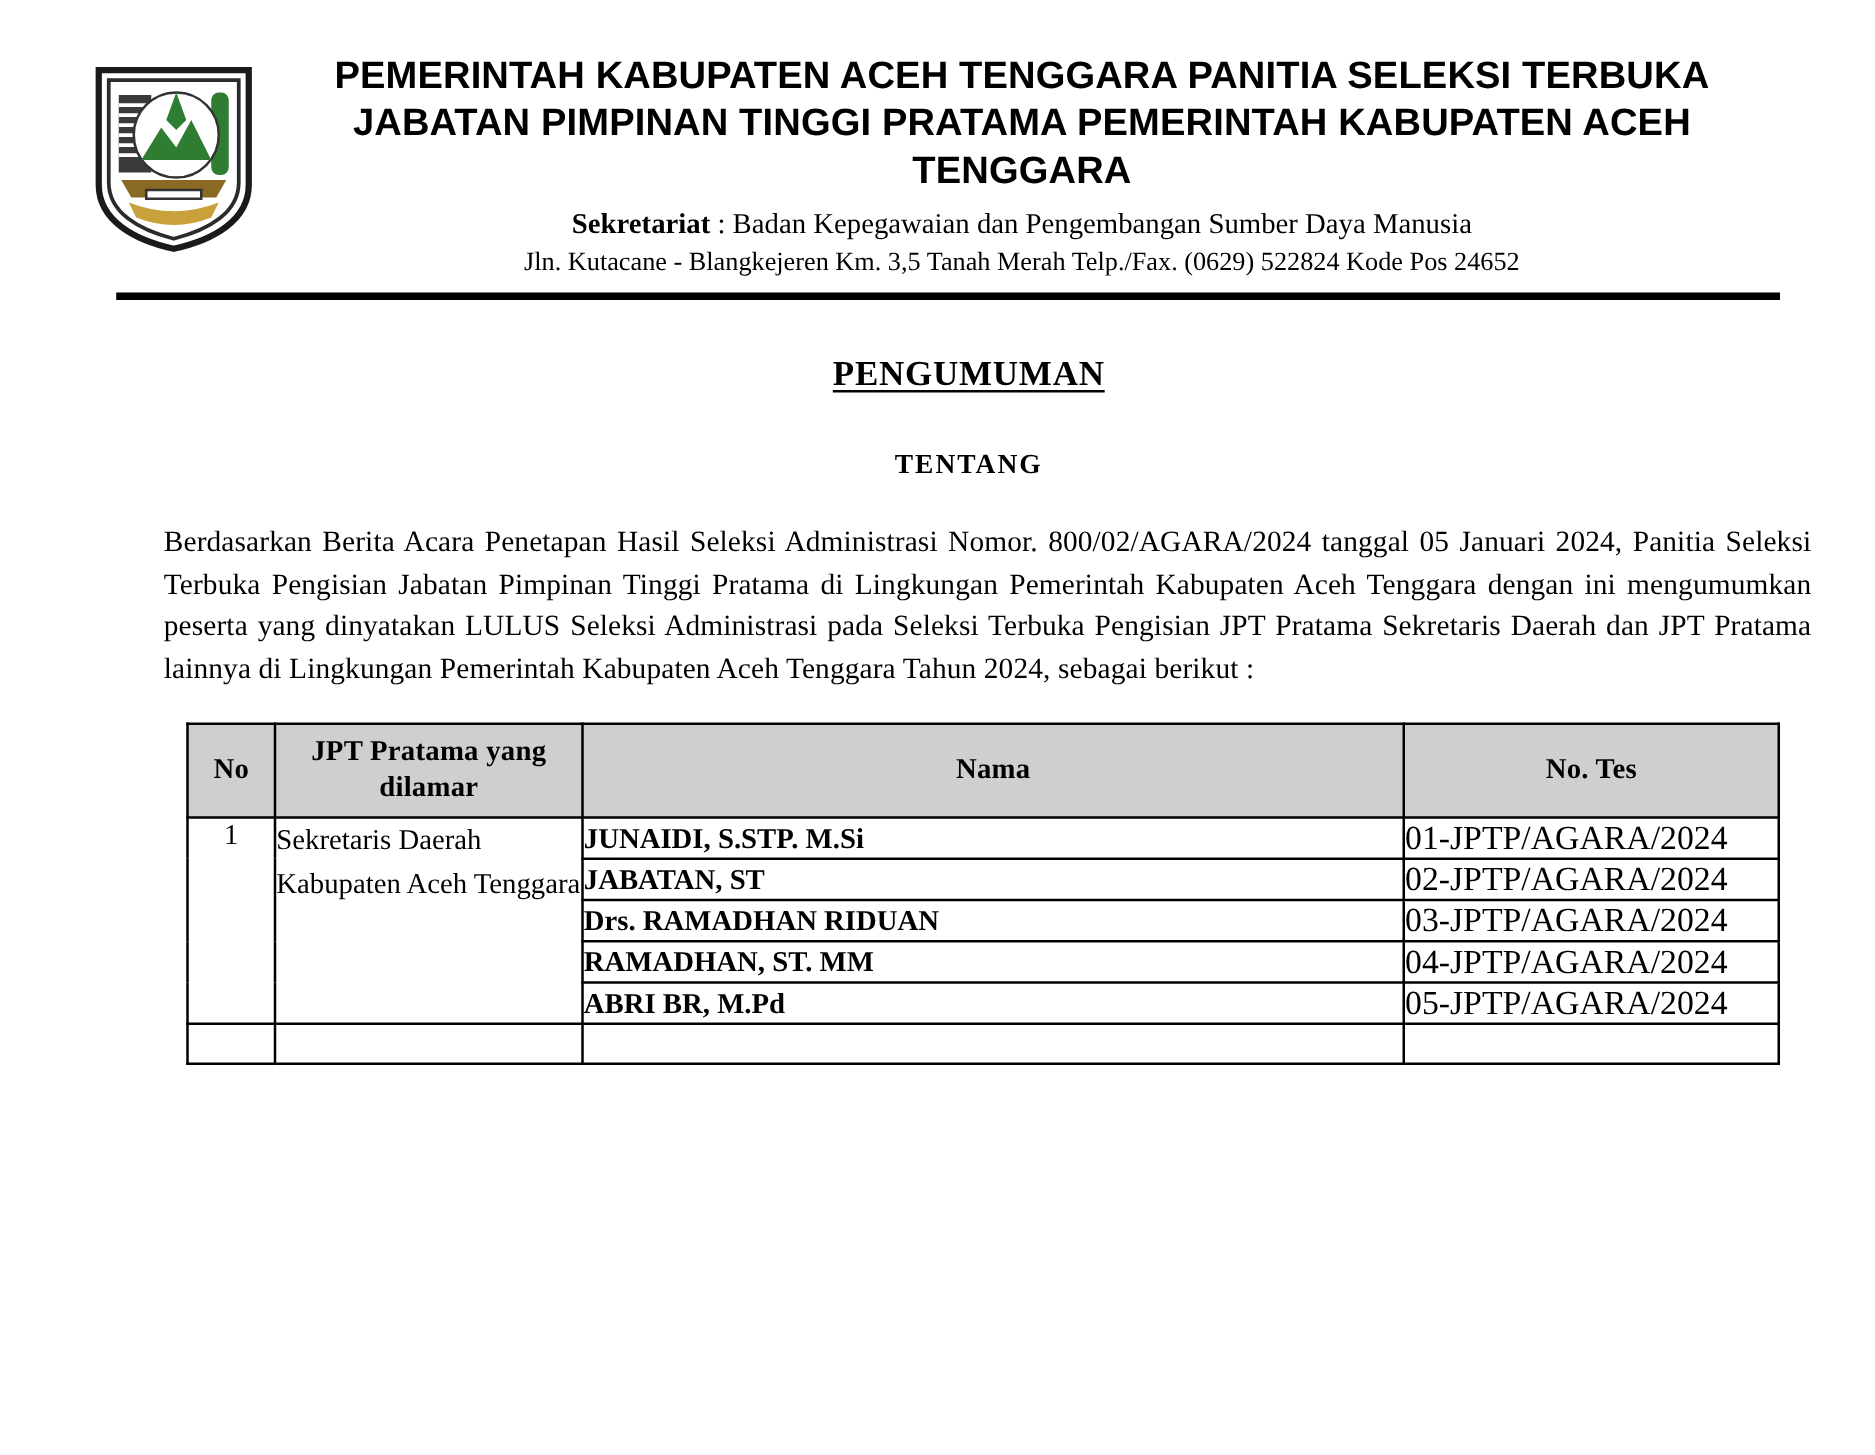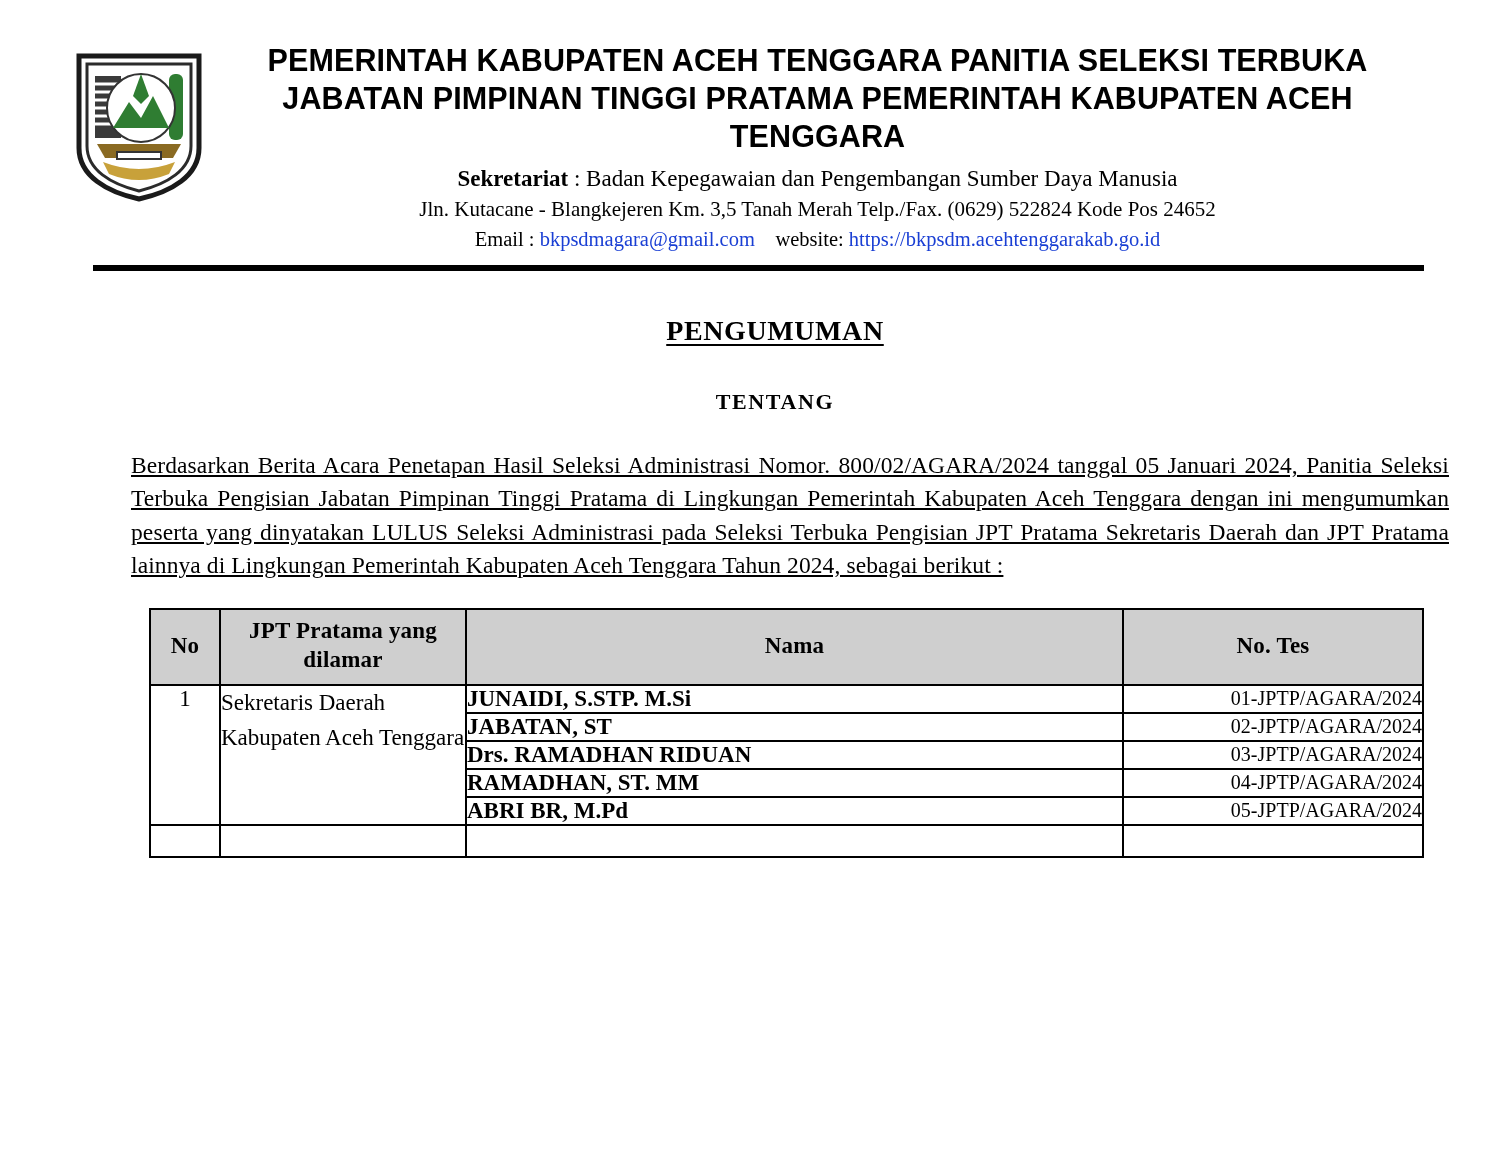--- a/index.html
+++ b/index.html
@@ -110,21 +110,20 @@
     margin-top: 36px;
   }
 
   
   .para {
     margin: 34px 70px 0 100px;
     font-size: 23.5px;
     line-height: 1.42;
     text-align: justify;
     letter-spacing: 0.1px;
-    text-decoration: underline;
   }
 
   
   .table-wrap {
     margin: 26px 95px 0 118px;
   }
   table.res {
     width: 100%;
     border-collapse: collapse;
     table-layout: fixed;
@@ -160,22 +159,22 @@
     padding: 6px 8px 6px 10px;
   }
   td.cell-nama {
     font-size: 23px;
     padding: 5px 8px 5px 14px;
     white-space: nowrap;
     overflow: hidden;
     font-weight: bold;
   }
   td.cell-tes {
-    font-size: 20px;
-    text-align: right;
+    font-size: 27px;
+    text-align: left;
     padding: 5px 4px;
     white-space: nowrap;
   }
   tr.row-last td { height: 30px; }
 </style>
 </head>
 <body>
 
 <div class="page">
 
@@ -207,27 +206,20 @@
       </svg>
     </div>
 
     <div class="head-text">
       <div class="head-title">PEMERINTAH KABUPATEN ACEH TENGGARA PANITIA SELEKSI TERBUKA JABATAN PIMPINAN TINGGI PRATAMA PEMERINTAH KABUPATEN ACEH TENGGARA</div>
       <div class="head-sub1">
         <b>Sekretariat</b>
         <span>: Badan Kepegawaian dan Pengembangan Sumber Daya Manusia</span>
       </div>
       <div class="head-sub2">Jln. Kutacane - Blangkejeren Km. 3,5 Tanah Merah Telp./Fax. (0629) 522824 Kode Pos 24652</div>
-      <div class="head-sub3">
-        <span>Email :</span>
-        <span class="link">bkpsdmagara@gmail.com</span>
-        &nbsp;&nbsp;
-        <span>website:</span>
-        <span class="link">https://bkpsdm.acehtenggarakab.go.id</span>
-      </div>
     </div>
   </div>
 
   <div class="rule-wrap">
     <div class="rule"></div>
   </div>
 
   <div class="titleblock">
     <div class="pengumuman">PENGUMUMAN</div>
     <div class="tentang">TENTANG</div>

